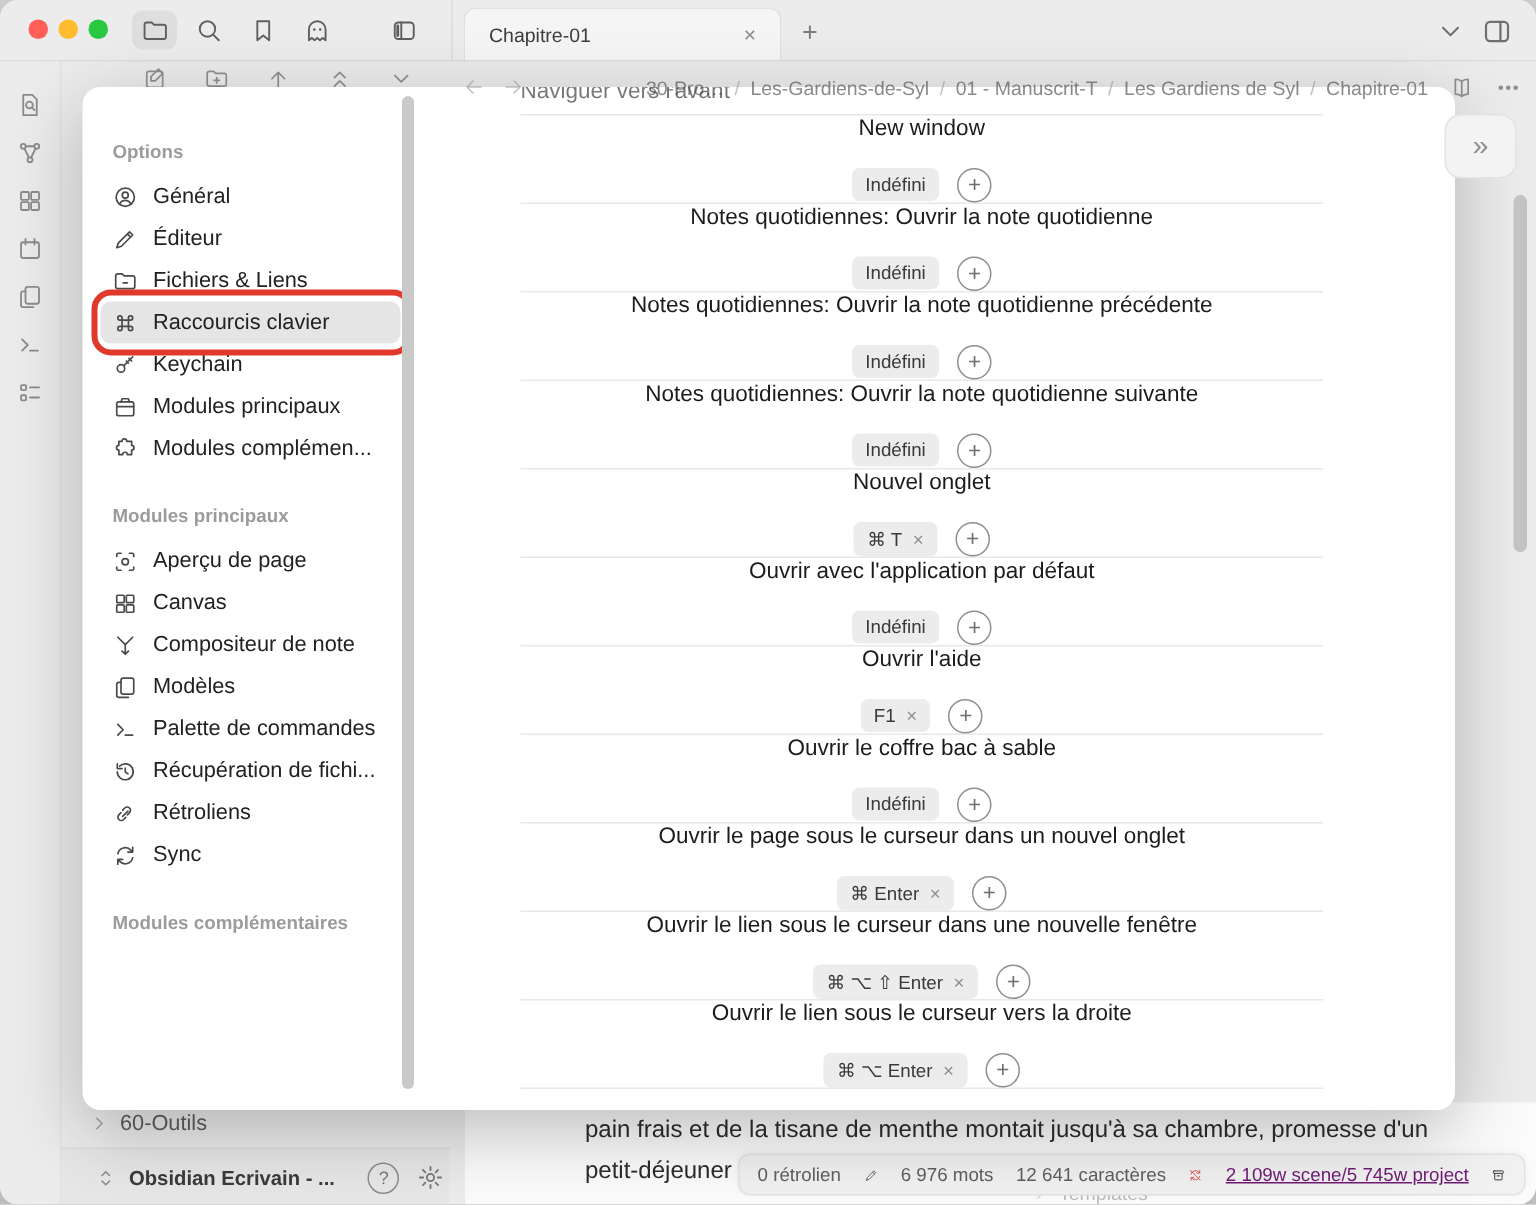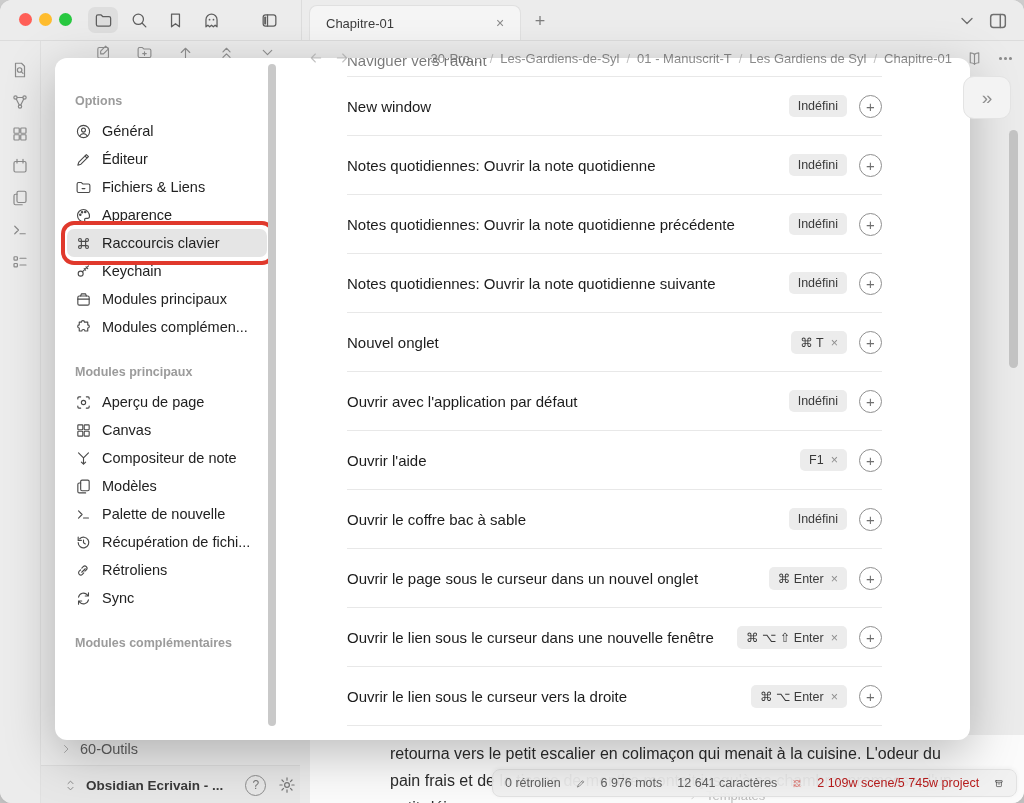--- a/index.html
+++ b/index.html
@@ -32,21 +32,21 @@
   .help-circle{width:19px;height:19px;border:1.5px solid #8d8d8d;border-radius:50%;color:#777;font-size:12px;display:flex;align-items:center;justify-content:center;}
 
   
   .editor-bottom{position:absolute;left:310px;top:735px;width:714px;height:68px;background:#fbfbfb;}
   .editor-lines{position:absolute;left:80px;top:5px;width:580px;font-size:16px;line-height:27px;color:#2c2c2c;}
   .ghost-templates{position:absolute;left:378px;top:53px;font-size:13px;color:#8a8a8a;opacity:.55;display:flex;gap:8px;align-items:center;}
 
   
   .statusbar{position:absolute;left:492px;top:769px;width:525px;height:28px;background:rgba(240,240,240,.95);border:1px solid #e2e2e2;border-radius:8px;box-shadow:0 -1px 4px rgba(0,0,0,.05);display:flex;align-items:center;gap:15px;padding:12px 12px;box-sizing:border-box;z-index:6;}
   .sb-txt{font-size:12.5px;color:#5f5f5f;white-space:nowrap;}
-  .sb-txt.dark{color:#b91c1c;}
+  .sb-txt.dark{color:#701a75;text-decoration:underline;}
   .sb-ic{width:15px;height:15px;color:#6a6a6a;}
 
   
   .collapse-btn{position:absolute;left:963px;top:76px;width:46px;height:41px;background:#f3f3f3;border:1px solid #e3e3e3;border-radius:11px;display:flex;align-items:center;justify-content:center;color:#8e8e8e;font-size:19px;z-index:25;}
   .win-scroll{position:absolute;left:1009px;top:130px;width:9px;height:238px;background:#c3c3c3;border-radius:5px;z-index:25;}
 
   
   .header-ov{position:absolute;left:308px;top:47px;width:706px;height:22px;z-index:30;opacity:.62;display:flex;align-items:center;color:#444;}
   .nav-arrow{width:16px;height:16px;color:#9a9a9a;margin-right:10px;}
   .crumbs{flex:1;display:flex;justify-content:flex-end;align-items:center;font-size:13px;white-space:nowrap;overflow:hidden;}
@@ -60,23 +60,23 @@
   .s-heading{font-size:12.5px;font-weight:bold;color:#9b9b9b;margin:0 8px 9px;}
   .s-heading.later{margin-top:24px;}
   .s-item{position:relative;height:28px;display:flex;align-items:center;gap:10px;padding:0 8px;border-radius:7px;font-size:14.5px;color:#222;}
   .s-item .s-ic{width:17px;height:17px;color:#4a4a4a;flex:none;}
   .s-item.selected{background:#e5e5e5;}
   .annot{position:absolute;left:-6px;top:-8px;right:-8px;bottom:-8px;border:4px solid #e0392c;border-radius:13px;pointer-events:none;}
   .m-content{position:relative;flex:1;box-sizing:border-box;padding:0 88px 0 70px;overflow:hidden;}
   .clip-row{height:18px;overflow:hidden;opacity:.6;}
   .clip-row span{position:relative;top:-6px;font-size:15px;color:#1e1e1e;}
   .hr{height:0;border-top:1px solid #e8e8e8;}
-  .hk-row{height:58px;display:flex;align-items:center;justify-content:space-between;gap:14px;}
+  .hk-row{height:58px;display:flex;align-items:center;justify-content:space-between;gap:14px;flex-direction:column;}
   .hk-label{font-size:15px;color:#1c1c1c;}
-  .hk-right{display:flex;align-items:center;gap:12px;flex:none;}
+  .hk-right{display:flex;align-items:flex-start;gap:12px;flex:none;}
   .chip{background:#ececec;border-radius:5px;padding:4px 9px;font-size:12.5px;color:#3a3a3a;white-space:nowrap;}
   .chip .x{color:#8e8e8e;margin-left:7px;}
   .plus-circle{width:21px;height:21px;border:1.5px solid #8f8f8f;border-radius:50%;color:#6f6f6f;font-size:15px;display:flex;align-items:center;justify-content:center;line-height:1;}
 </style>
 </head>
 <body>
 
 <div class="screen">
 
   <div class="titlebar">
@@ -243,21 +243,20 @@
           <svg viewBox="0 0 24 24" class="ic" width="100%" height="100%">
             <circle cx="12" cy="12" r="3.2"></circle>
             <path d="M12 2.5v3M12 18.5v3M2.5 12h3M18.5 12h3M5.3 5.3l2.1 2.1M16.6 16.6l2.1 2.1M18.7 5.3l-2.1 2.1M7.4 16.6l-2.1 2.1"></path>
           </svg>
         </span>
       </span>
   </div>
 
   <div class="editor-bottom">
     <div class="editor-lines" id="editor-lines">
-        <div>retourna vers le petit escalier en colimaçon qui menait à la cuisine. L'odeur du</div>
         <div>pain frais et de la tisane de menthe montait jusqu'à sa chambre, promesse d'un</div>
         <div>petit-déjeuner</div>
       </div>
     <div class="ghost-templates">
       <span style="width:10px;height:10px;">
           <span class="js-ic" style="display: block; width: 100%; height: 100%;">
             <svg viewBox="0 0 24 24" class="ic" width="100%" height="100%">
               <path d="M9 5l7 7-7 7"></path>
             </svg>
           </span>
@@ -316,31 +315,20 @@
         </div>
         <div class="s-item">
           <span class="s-ic">
             <svg viewBox="0 0 24 24" class="ic" width="100%" height="100%">
               <path d="M3 7a2 2 0 0 1 2-2h4l2 2h8a2 2 0 0 1 2 2v8a2 2 0 0 1-2 2H5a2 2 0 0 1-2-2z"></path>
               <path d="M10 13.5h4"></path>
             </svg>
           </span>
           <span>Fichiers &amp; Liens</span>
         </div>
-        <div class="s-item">
-          <span class="s-ic">
-            <svg viewBox="0 0 24 24" class="ic" width="100%" height="100%">
-              <path d="M12 3.5a8.5 8.5 0 1 0 .1 17c1.4 0 2-1 1.6-2-.5-1.3.2-2.5 1.8-2.5h2c1.7 0 3-1.3 3-3 0-5-3.8-9.5-8.5-9.5z"></path>
-              <circle cx="7.5" cy="11" r="1" fill="currentColor"></circle>
-              <circle cx="10" cy="7.5" r="1" fill="currentColor"></circle>
-              <circle cx="14.5" cy="7" r="1" fill="currentColor"></circle>
-            </svg>
-          </span>
-          <span>Apparence</span>
-        </div>
         <div class="s-item selected">
           <span class="s-ic">
             <svg viewBox="0 0 24 24" class="ic" width="100%" height="100%">
               <path d="M9 9h6v6H9z"></path>
               <path d="M9 9H7a2 2 0 1 1 2-2v2zM15 9h2a2 2 0 1 0-2-2v2zM9 15H7a2 2 0 1 0 2 2v-2zM15 15h2a2 2 0 1 1-2 2v-2z"></path>
             </svg>
           </span>
           <span>Raccourcis clavier</span>
           <div class="annot" style="border-color: rgb(224, 57, 44);"></div>
         </div>
@@ -407,21 +395,21 @@
             </svg>
           </span>
           <span>Modèles</span>
         </div>
         <div class="s-item">
           <span class="s-ic">
             <svg viewBox="0 0 24 24" class="ic" width="100%" height="100%">
               <path d="M5 7l5 5-5 5M12 17h7"></path>
             </svg>
           </span>
-          <span>Palette de nouvelle</span>
+          <span>Palette de commandes</span>
         </div>
         <div class="s-item">
           <span class="s-ic">
             <svg viewBox="0 0 24 24" class="ic" width="100%" height="100%">
               <path d="M4.5 12a7.5 7.5 0 1 0 2.2-5.3M4.5 4.5V9H9"></path>
               <path d="M12 8.5v3.8l2.6 1.7"></path>
             </svg>
           </span>
           <span>Récupération de fichi...</span>
         </div>

